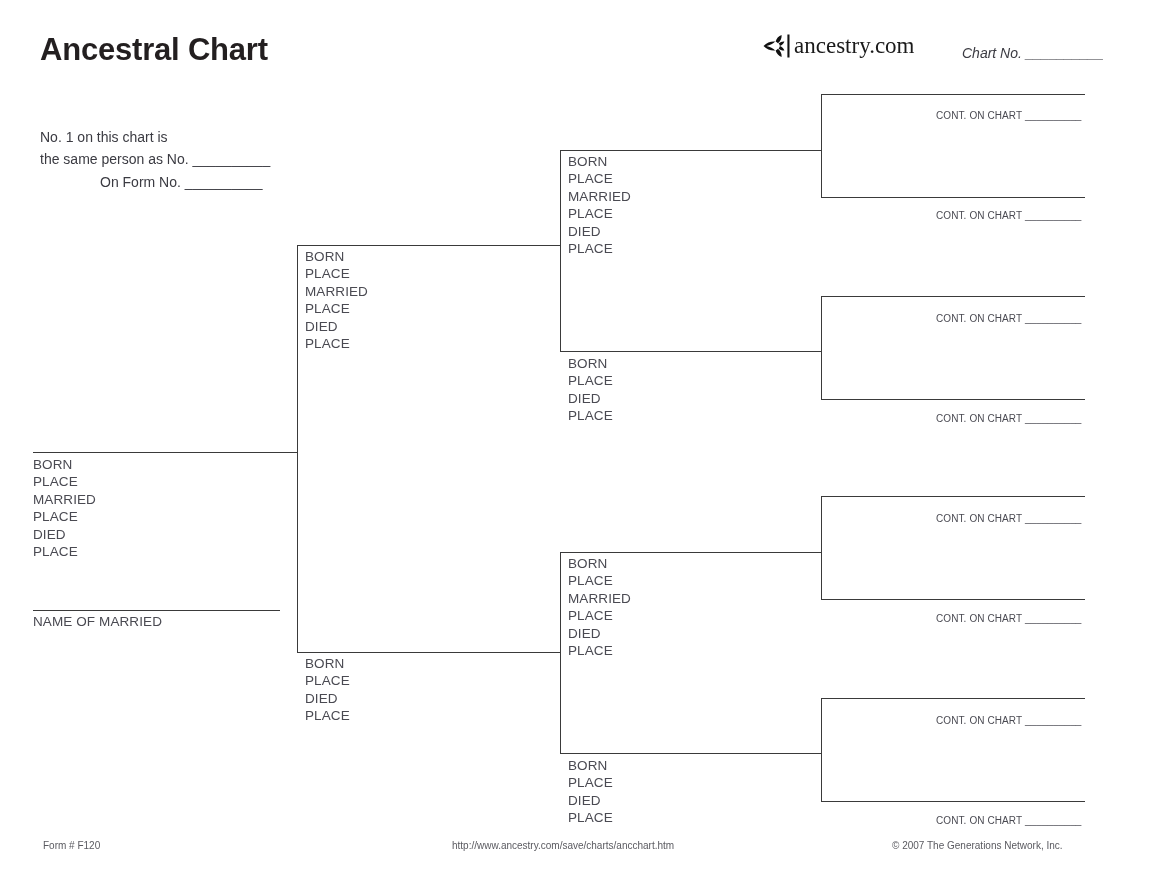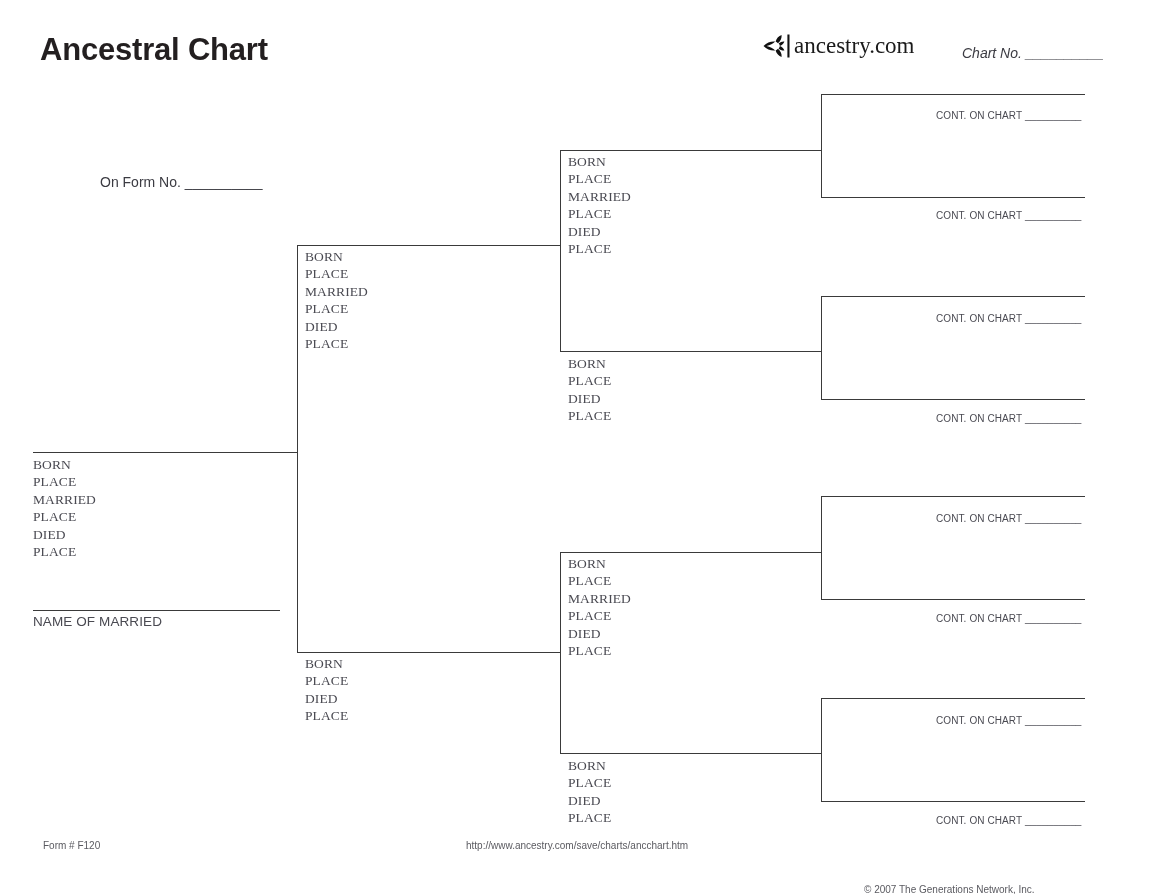--- a/index.html
+++ b/index.html
@@ -88,21 +88,20 @@
     width: 0;
     border-left: 1.3px solid #3a3a3a;
   }
   .fields {
     position: absolute;
     font-size: 13.5px;
     line-height: 17.4px;
     letter-spacing: 0.1px;
     color: #4a4a52;
     white-space: nowrap;
-    font-family: Liberation Serif, serif;
   }
   .fields div { display: block; }
 
   .caption {
     position: absolute;
     font-size: 13.5px;
     letter-spacing: 0.1px;
     color: #4a4a52;
     white-space: nowrap;
   }
@@ -116,22 +115,22 @@
 
   
   .footer-text {
     position: absolute;
     top: 840px;
     font-size: 10px;
     color: #5a5a60;
     white-space: nowrap;
   }
   #footer-form { left: 43px; }
-  #footer-url  { left: 466px; }
-  #footer-copy { left: 864px; margin-top: 44px; }
+  #footer-url  { left: 452px; }
+  #footer-copy { left: 892px; }
 </style>
 </head>
 <body>
 
 <div id="page">
 
   <div id="chart-title">Ancestral Chart</div>
 
   <div id="brand">
     <svg id="brand-leaf" viewBox="0 0 34 26">
@@ -143,20 +142,22 @@
         <path d="M20.6 15.4 C22.4 17.0, 24.4 17.7, 26.4 17.4 C25.6 15.4, 24.0 13.8, 21.9 13.0 C21.8 13.9, 21.3 14.8, 20.6 15.4 Z"></path>
         <rect x="29.4" y="1.5" width="2.1" height="23"></rect>
       </g>
     </svg>
     <span id="brand-text"><span>ancestry</span><span class="dotcom">.com</span></span>
   </div>
 
   <div id="chart-no">Chart No. __________</div>
 
   <div id="same-person-note">
+    <div>No. 1 on this chart is</div>
+    <div>the same person as No. __________</div>
   </div>
   <div id="on-chart-note">On Form No. __________</div>
 
   <div class="hline" style="left:33px; top:452px; width:264px;"></div>
   <div class="fields" style="left:33px; top:456px;">
     <div>BORN</div>
     <div>PLACE</div>
     <div>MARRIED</div>
     <div>PLACE</div>
     <div>DIED</div>

